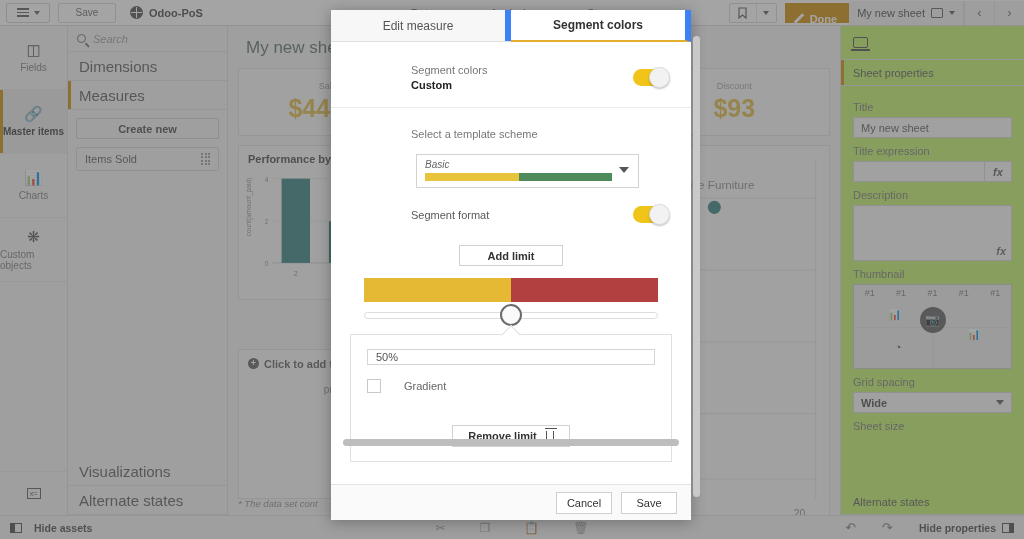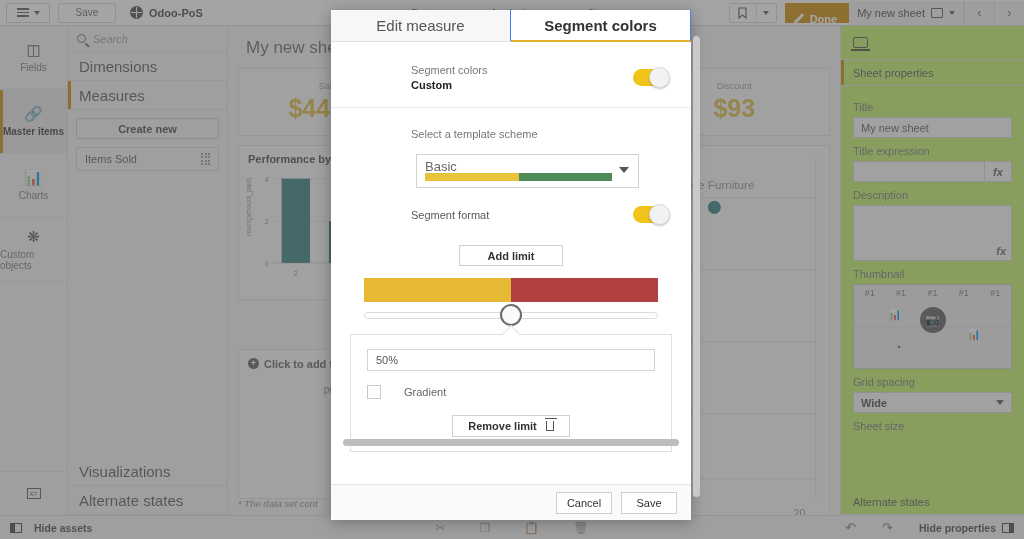--- a/index.html
+++ b/index.html
@@ -142,54 +142,54 @@
   .sqico2 { width:12px;height:10px;border:1.6px solid #444; position:relative;}
   .sqico2::before{content:"";position:absolute;right:0;top:0;bottom:0;width:4px;background:#444;}
 
   
   #scrim { position:absolute; inset:0; background:rgba(90,90,90,0.55); }
 
   
   #modal { position:absolute; left:331px; top:10px; width:360px; height:510px; background:#fff;
            box-shadow:0 2px 14px rgba(0,0,0,.3); display:flex; flex-direction:column; }
   .mtabs { display:flex; height:32px; border-bottom:1px solid #e0e0e0; }
-  .mtab { flex:1; display:flex; align-items:center; justify-content:center; font-size:15px; color:#555;
-          background:#f7f7f7; border-right:1px solid #3b82f6; }
+  .mtab { flex:1; display:flex; align-items:center; justify-content:center; font-size:12px; color:#555;
+          background:#f7f7f7; border-right:6px solid #3b82f6; }
   .mtab.active { background:#fff; color:#333; font-weight:bold; border-bottom:2px solid #e2ae2c; margin-bottom:-1px;}
   .mbody { flex:1; overflow:hidden; position:relative; padding:0 0 0 0; }
   .mrow { display:flex; align-items:center; padding:22px 22px 16px 80px; border-bottom:1px solid #ebebeb; }
   .mrow .txt { flex:1; }
   .mrow .t1 { font-size:11px; color:#777; }
   .mrow .t2 { font-size:11px; color:#222; font-weight:bold; margin-top:3px;}
   .toggle { width:36px; height:17px; border-radius:9px; background:#f0c419; position:relative; }
   .toggle .knob { position:absolute; right:-1px; top:-2px; width:21px; height:21px; border-radius:50%;
                   background:#f2f2f2; border:1px solid #dcdcdc; box-shadow:0 1px 2px rgba(0,0,0,.25);}
   .sec-label { font-size:11px; color:#777; padding:20px 0 0 80px; }
   .scheme-sel { margin:14px 52px 0 85px; height:34px; border:1px solid #d2d2d2; background:#fff; position:relative; padding:4px 8px;}
-  .scheme-sel .nm { font-size:13px; color:#666; }
+  .scheme-sel .nm { font-size:10px; color:#666;font-style:italic; }
   .scheme-bar { position:absolute; left:8px; right:26px; bottom:6px; height:8px; display:flex; }
   .scheme-sel .caret3 { position:absolute; right:9px; top:12px; width:0;height:0;
       border-left:5px solid transparent;border-right:5px solid transparent;border-top:6px solid #555;}
   .mrow2 { display:flex; align-items:center; padding:18px 22px 0 80px; }
   .addlimit { margin:22px auto 0; width:104px; height:21px; border:1px solid #d0d0d0; background:#fff;
               display:flex;align-items:center;justify-content:center; font-size:11px; font-weight:bold; color:#333;}
   .segbar { margin:12px 33px 0; height:24px; display:flex; }
   .sliderwrap { margin:7px 33px 0; height:12px; position:relative; }
   .slidertrack { position:absolute; left:0; right:0; top:3px; height:7px; border:1px solid #dcdcdc; border-radius:4px; background:#fff;}
   .sliderknob { position:absolute; left:50%; top:-5px; transform:translateX(-50%); width:22px; height:22px;
                 border-radius:50%; background:#fafafa; border:2px solid #6b6b6b; }
   .limitpanel { margin:13px 19px 0; border:1px solid #e0e0e0; padding:14px 16px 14px; position:relative; }
   .limitpanel::before { content:""; position:absolute; left:50%; top:-7px; transform:translateX(-50%) rotate(45deg);
                         width:13px; height:13px; background:#fff; border-left:1px solid #e0e0e0; border-top:1px solid #e0e0e0;}
-  .limitinput { height:22px; border:1px solid #d4d4d4; background:#fff; display:flex; align-items:center;
+  .limitinput { height:16px; border:1px solid #d4d4d4; background:#fff; display:flex; align-items:center;
                 padding:0 8px; font-size:11px; color:#555; }
   .gradrow { display:flex; align-items:center; gap:23px; margin-top:14px; }
   .cbox { width:14px; height:14px; border:1px solid #c8c8c8; background:#fff; }
   .gradrow span { font-size:11px; color:#666; }
-  .removebtn { margin:16px auto 0; width:118px; height:22px; border:1px solid #d0d0d0; background:#fff;
+  .removebtn { margin:32px auto 0; width:118px; height:22px; border:1px solid #d0d0d0; background:#fff;
                display:flex; align-items:center; justify-content:center; gap:9px;
                font-size:11px; font-weight:bold; color:#333; }
   .trash { width:8px;height:10px;border:1.2px solid #555;border-top:none; position:relative;}
   .trash::before{content:"";position:absolute;left:-2px;top:-3px;width:12px;height:1.4px;background:#555;}
   .hscroll { position:absolute; left:12px; right:12px; bottom:38px; height:7px; background:#bdbdbd; border-radius:4px;}
   .mfoot { height:36px; border-top:1px solid #e4e4e4; display:flex; align-items:center; justify-content:flex-end;
            gap:9px; padding-right:14px; background:#fafafa;}
   .mbtn { width:56px; height:22px; border:1px solid #cfcfcf; background:#fff; display:flex;
           align-items:center; justify-content:center; font-size:11px; color:#333; }
 

